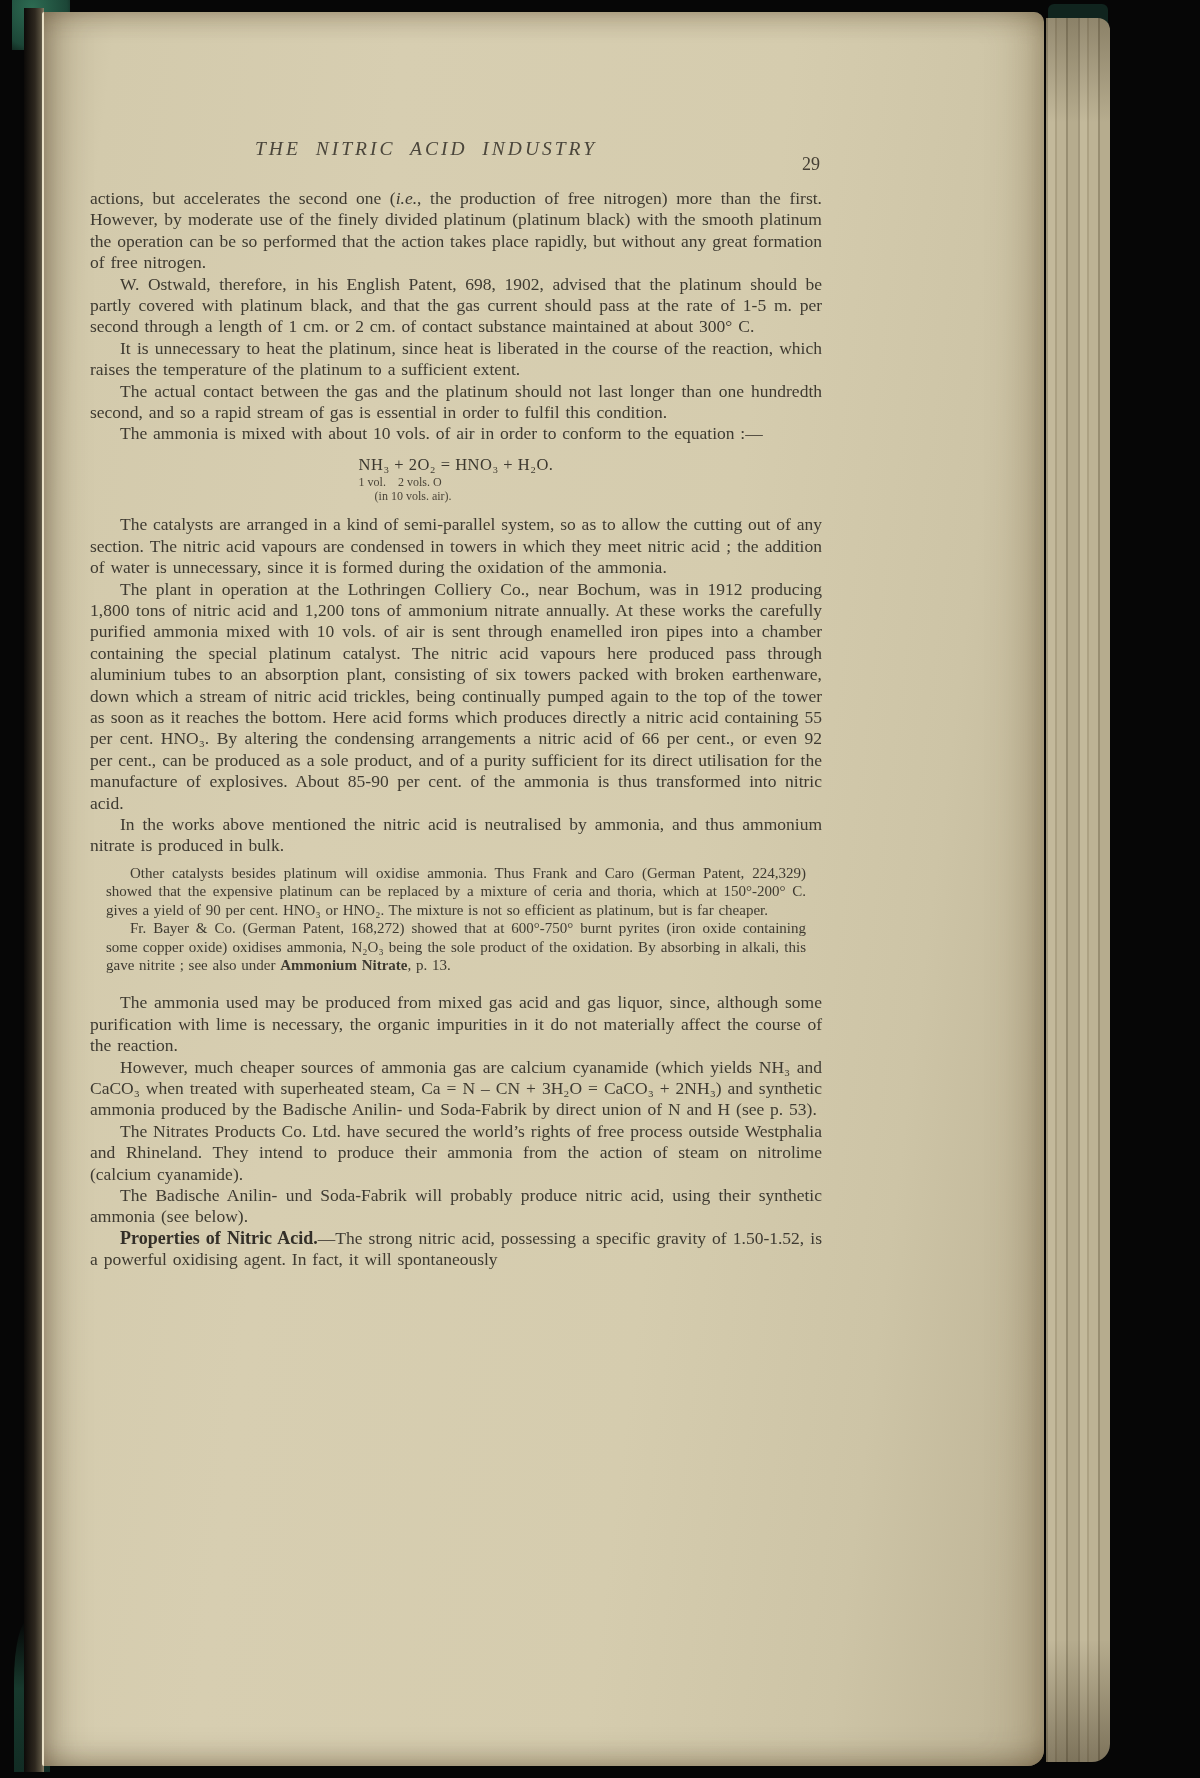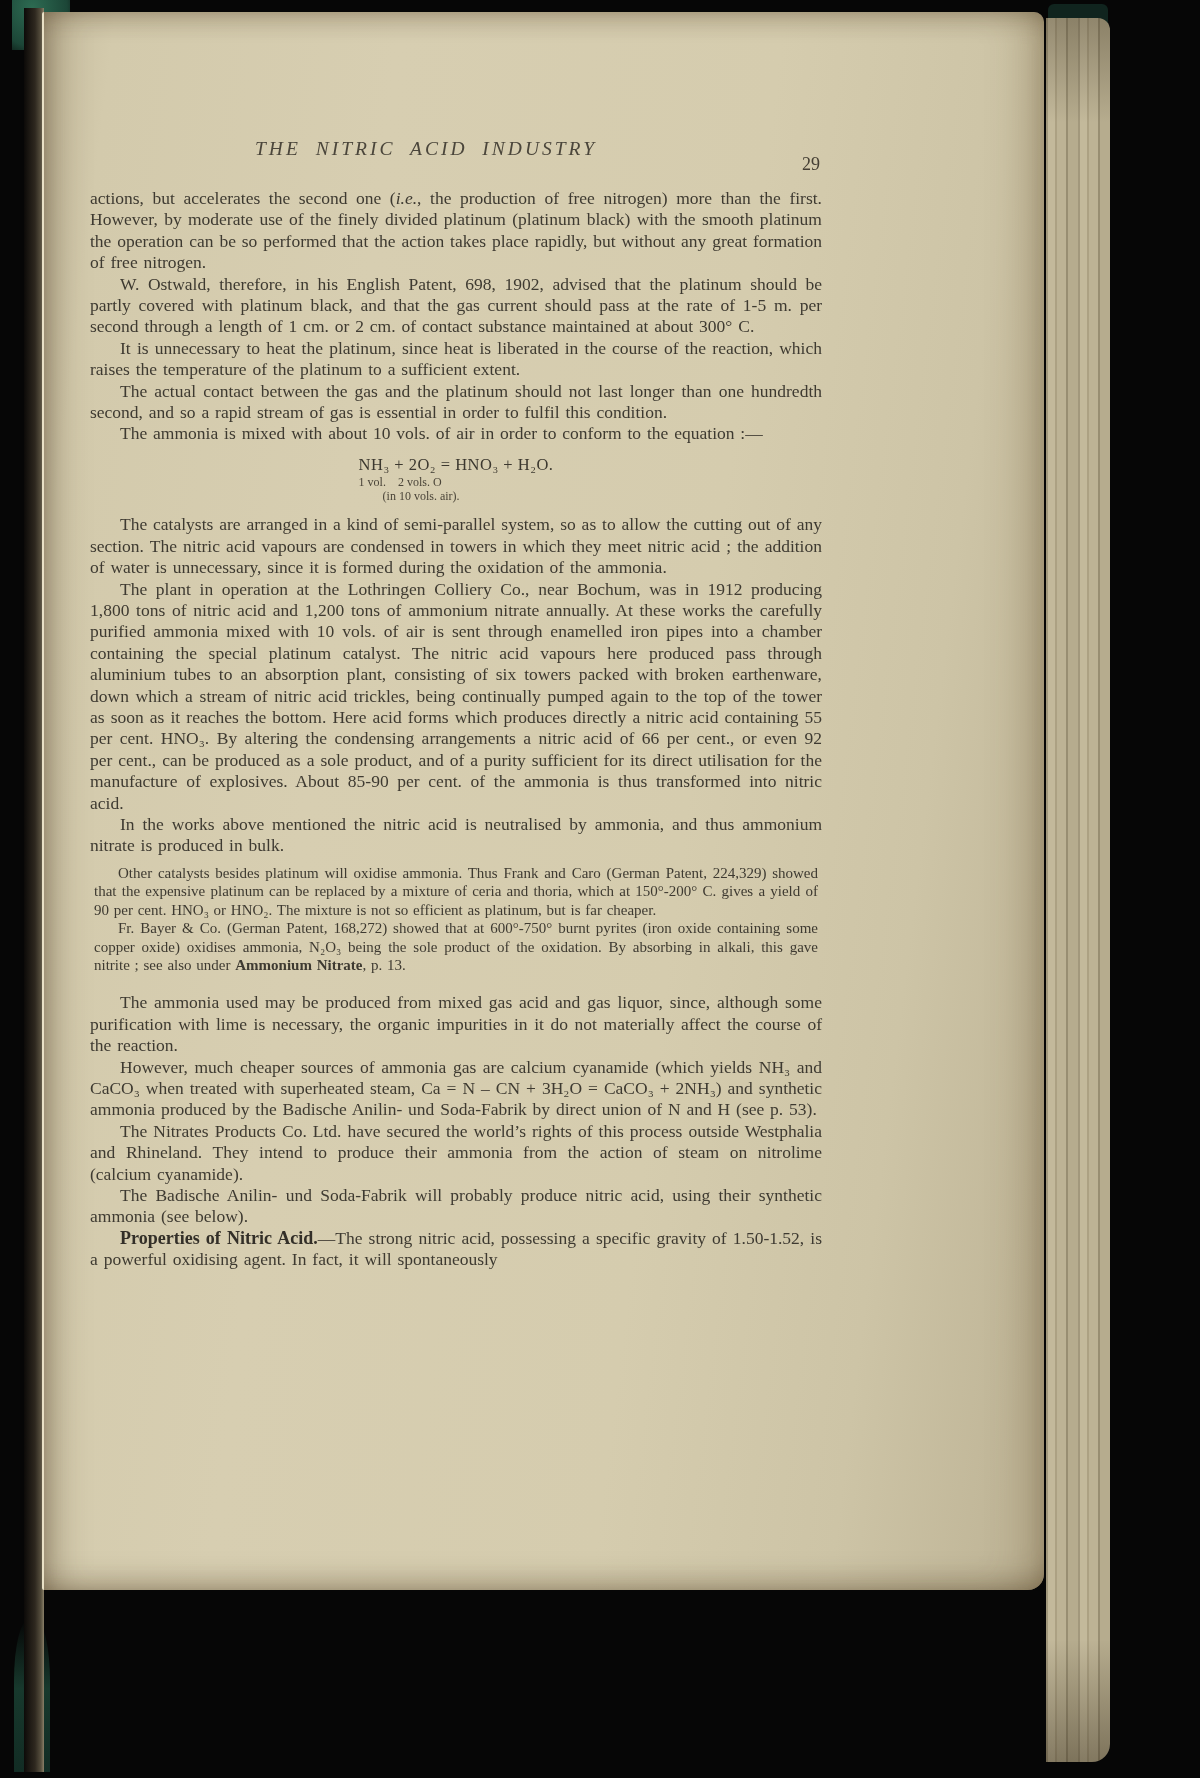--- a/index.html
+++ b/index.html
@@ -35,21 +35,21 @@
   
   .edges {
     position:absolute; left:1046px; top:18px; width:64px; height:1744px;
     background:
       linear-gradient(180deg, rgba(40,30,15,.3), rgba(0,0,0,0) 6%, rgba(0,0,0,0) 93%, rgba(40,30,15,.4)),
       repeating-linear-gradient(90deg,#a2987c 0 2px,#c3b99b 2px 9px,#aca183 9px 11px,#bdb395 11px 20px,#988e72 20px 22px,#b6ac8e 22px 32px);
     border-radius:0 12px 18px 0;
   }
   
   .page {
-    position:absolute; left:42px; top:12px; width:1002px; height:1578px;
+    position:absolute; left:42px; top:12px; width:1002px; height:1754px;
     background:linear-gradient(97deg,#c7bd9f 0%,#d3caac 6%,#d7ceb1 30%,#d5ccae 62%,#cdc4a6 82%,#c0b698 96%);
     border-left:2px solid #e9e1c6;
     border-radius:2px 10px 16px 2px;
     box-shadow:
       inset 26px 0 38px -22px rgba(70,52,28,.5),
       inset -34px 0 46px -24px rgba(92,70,36,.38),
       inset 0 18px 30px -20px rgba(70,52,28,.45),
       inset 0 -22px 34px -24px rgba(70,52,28,.5);
   }
   .content {
@@ -68,23 +68,23 @@
     font-size:17.5px; line-height:21.4px; text-align:justify;
     word-spacing:1.5px;
   }
   p.indent { text-indent:30px; }
   em { font-style:italic; }
 
   .equation { margin:9px 0 10px; text-align:center; }
   .eq-box { display:inline-block; text-align:left; }
   .eq-main { font-size:16.5px; line-height:21px; letter-spacing:.5px; color:#3c382f; }
   .eq-cap  { font-size:12px; line-height:14.5px; white-space:pre; color:#4a4438; }
-  .eq-cap2 { margin-left:24px;font-family:Liberation Serif, serif; }
+  .eq-cap2 { margin-left:16px;font-family:Liberation Serif, serif; }
 
-  .small-section { margin:7px 4px 9px; }
+  .small-section { margin:7px 16px 9px; }
   p.small {
     font-size:15px; line-height:18.4px; text-align:justify; text-indent:24px;
     word-spacing:1px;
   }
   .inline-bold { font-weight:bold; }
   .props-head { font-weight:bold; font-size:18px; color:#332f28; }
   .gap-top { margin-top:18px; }
 </style>
 </head>
 <body>
@@ -123,19 +123,19 @@
       <p class="para indent">The plant in operation at the Lothringen Colliery Co., near Bochum, was in 1912 producing 1,800 tons of nitric acid and 1,200 tons of ammonium nitrate annually.  At these works the carefully purified ammonia mixed with 10 vols. of air is sent through enamelled iron pipes into a chamber containing the special platinum catalyst.  The nitric acid vapours here produced pass through aluminium tubes to an absorption plant, consisting of six towers packed with broken earthenware, down which a stream of nitric acid trickles, being continually pumped again to the top of the tower as soon as it reaches the bottom.  Here acid forms which produces directly a nitric acid containing 55 per cent. HNO₃. By altering the condensing arrangements a nitric acid of 66 per cent., or even 92 per cent., can be produced as a sole product, and of a purity sufficient for its direct utilisation for the manufacture of explosives.  About 85-90 per cent. of the ammonia is thus transformed into nitric acid.</p>
       <p class="para indent">In the works above mentioned the nitric acid is neutralised by ammonia, and thus ammonium nitrate is produced in bulk.</p>
 
       <div class="small-section">
         <p class="small">Other catalysts besides platinum will oxidise ammonia.  Thus Frank and Caro (German Patent, 224,329) showed that the expensive platinum can be replaced by a mixture of ceria and thoria, which at 150°-200° C. gives a yield of 90 per cent. HNO₃ or HNO₂.  The mixture is not so efficient as platinum, but is far cheaper.</p>
         <p class="small"><span>Fr. Bayer &amp; Co. (German Patent, 168,272) showed that at 600°-750° burnt pyrites (iron oxide containing some copper oxide) oxidises ammonia, N₂O₃ being the sole product of the oxidation.  By absorbing in alkali, this gave nitrite ; see also under </span><span class="inline-bold">Ammonium Nitrate</span><span>, p. 13.</span></p>
       </div>
 
       <p class="para indent gap-top">The ammonia used may be produced from mixed gas acid and gas liquor, since, although some purification with lime is necessary, the organic impurities in it do not materially affect the course of the reaction.</p>
       <p class="para indent">However, much cheaper sources of ammonia gas are calcium cyanamide (which yields NH₃ and CaCO₃ when treated with superheated steam, Ca = N – CN + 3H₂O = CaCO₃ + 2NH₃) and synthetic ammonia produced by the Badische Anilin- und Soda-Fabrik by direct union of N and H (see p. 53).</p>
-      <p class="para indent">The Nitrates Products Co. Ltd. have secured the world’s rights of this process outside Westphalia and Rhineland.  They intend to produce their ammonia from the action of steam on nitrolime (calcium cyanamide).</p>
+      <p class="para indent">The Nitrates Products Co. Ltd. have secured the world’s rights of free process outside Westphalia and Rhineland.  They intend to produce their ammonia from the action of steam on nitrolime (calcium cyanamide).</p>
       <p class="para indent">The Badische Anilin- und Soda-Fabrik will probably produce nitric acid, using their synthetic ammonia (see below).</p>
       <p class="para indent"><span class="props-head">Properties of Nitric Acid.</span><span>—The strong nitric acid, possessing a specific gravity of 1.50-1.52, is a powerful oxidising agent.  In fact, it will spontaneously</span></p>
 
     </div>
   </div>
 </div>
 
 </body></html>

